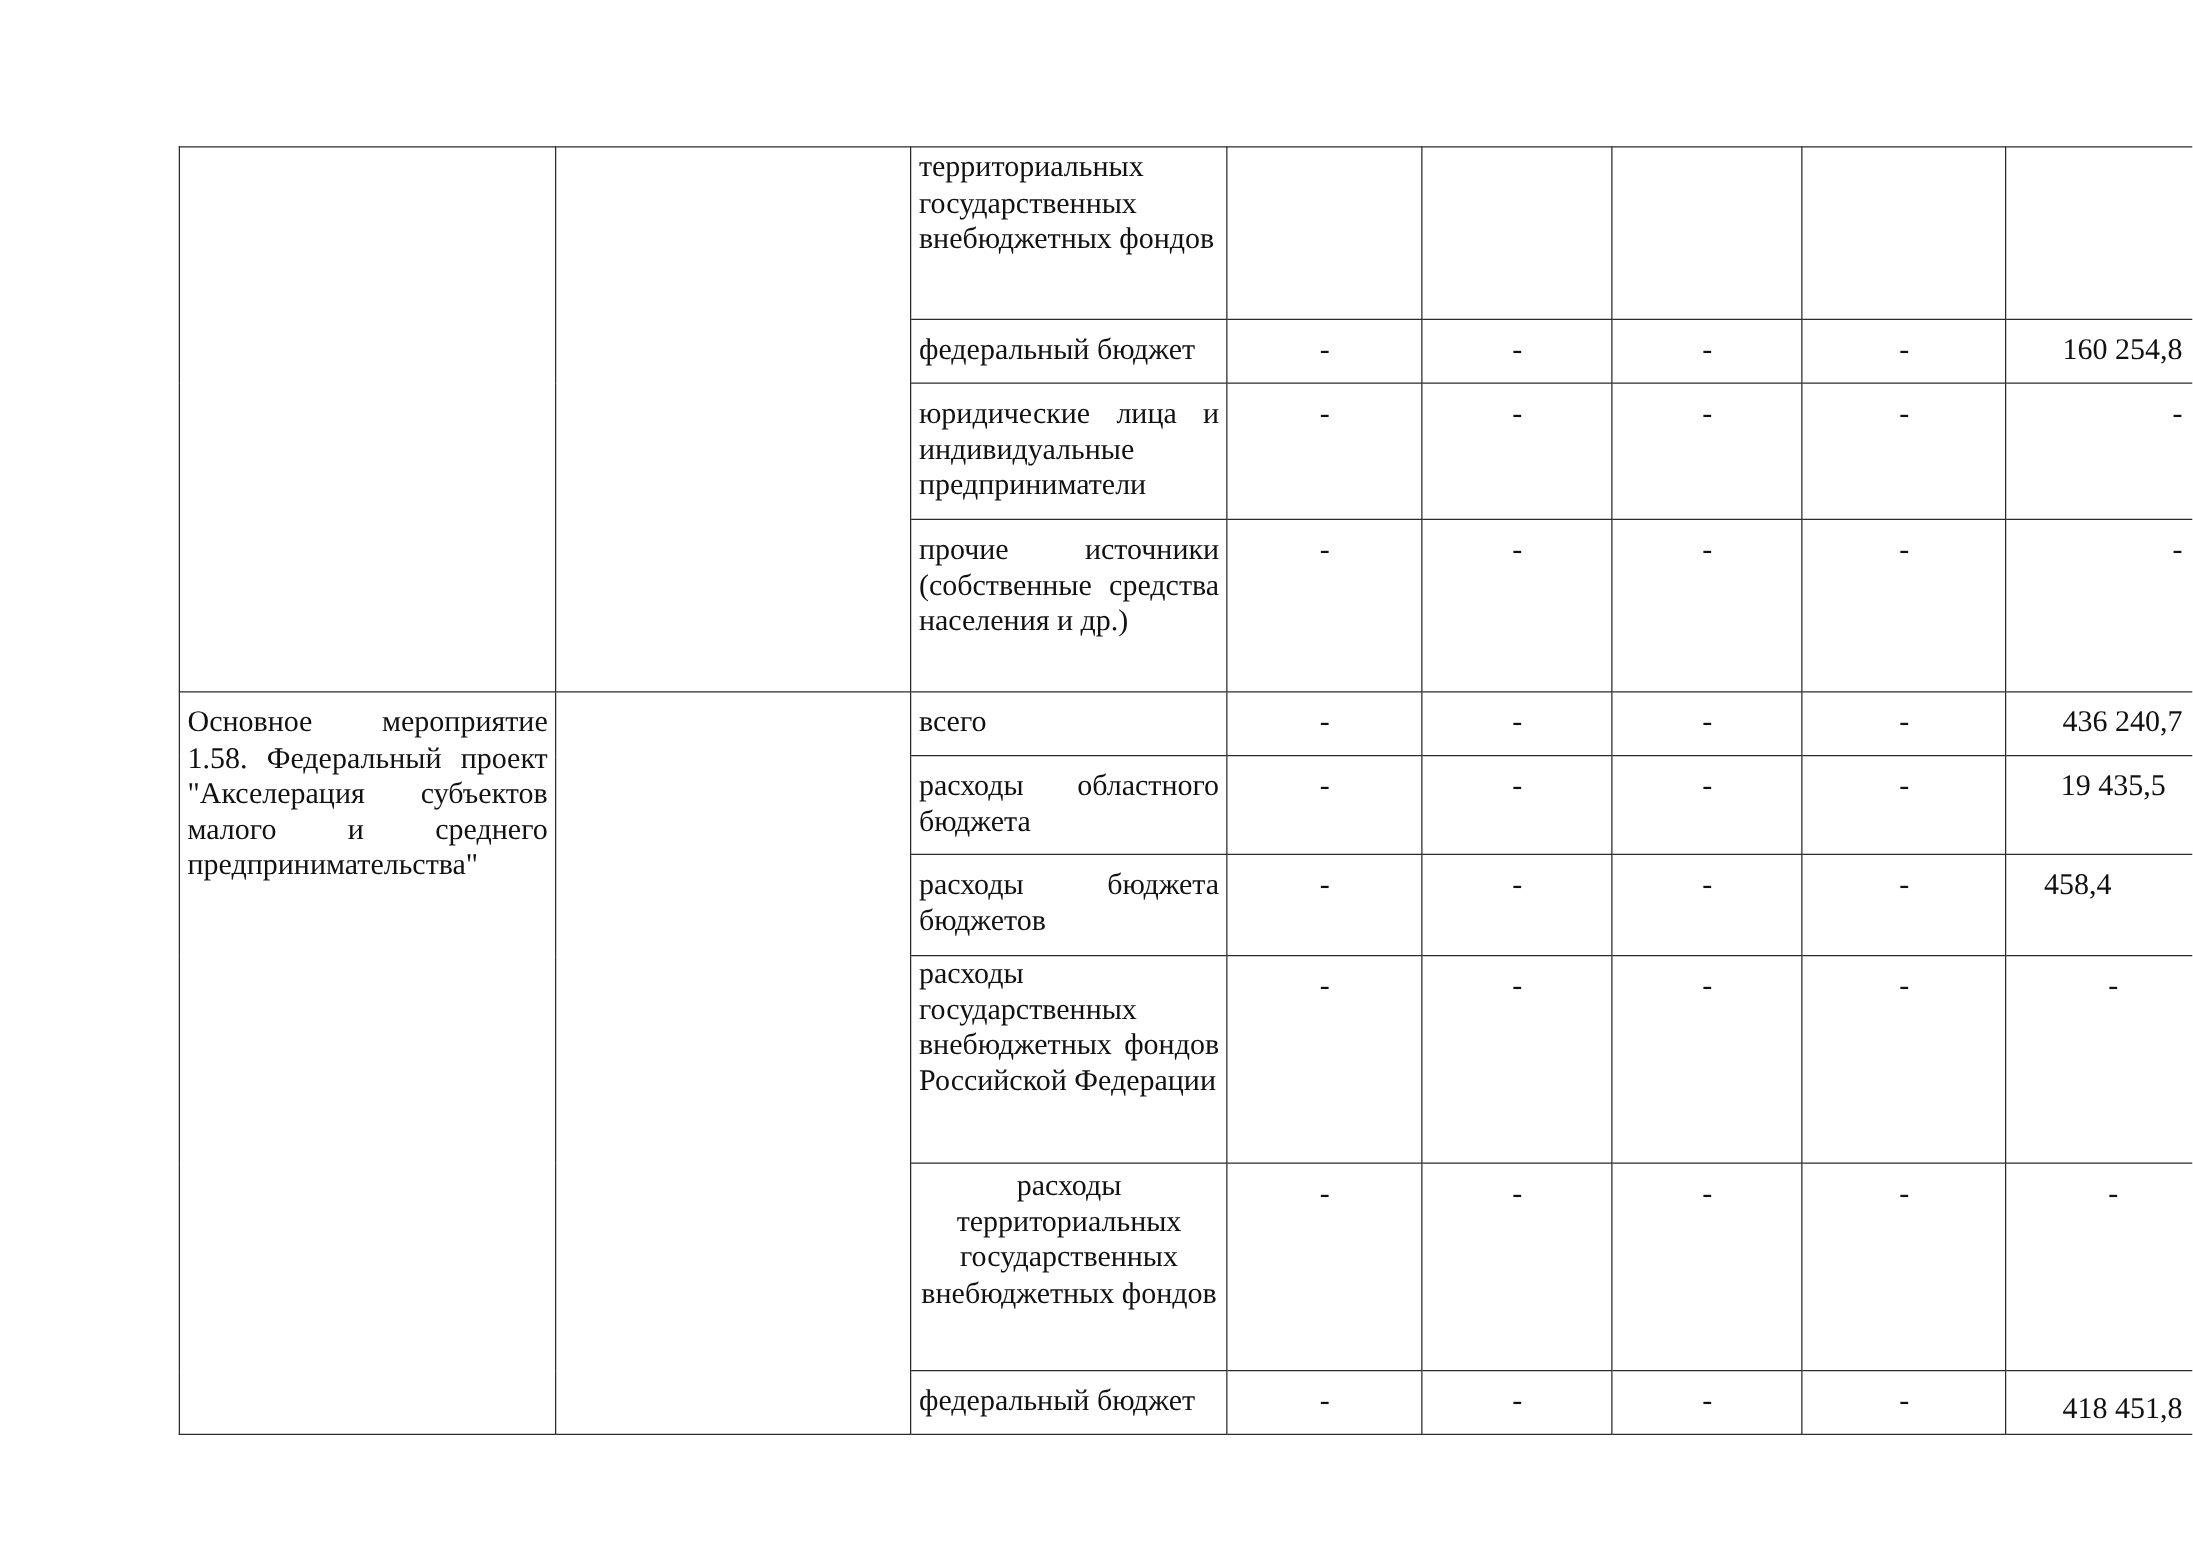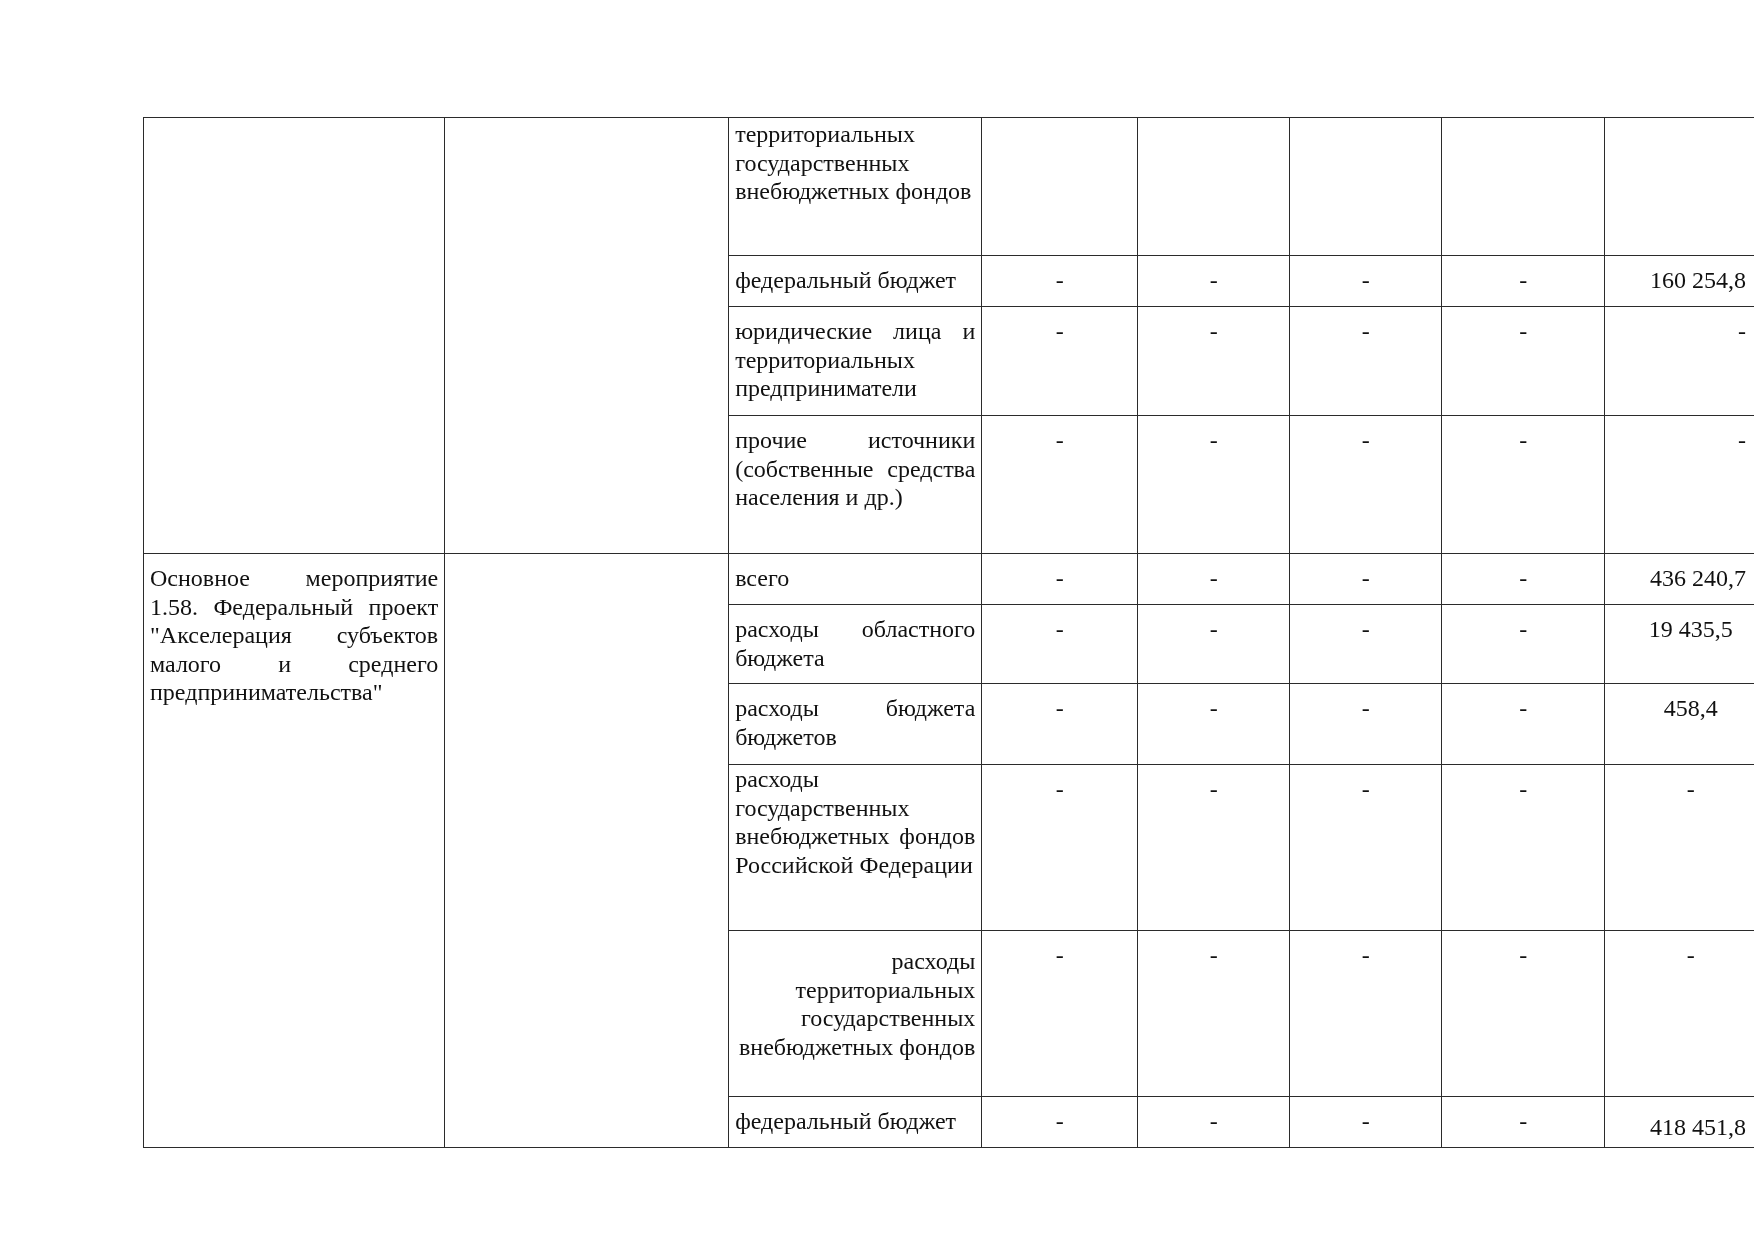--- a/index.html
+++ b/index.html
@@ -87,21 +87,21 @@
       </tr>
       <tr style="height:51px">
         <td class="src" style="padding-top:10px">федеральный бюджет</td>
         <td class="val" style="padding-top:10px">-</td>
         <td class="val" style="padding-top:10px">-</td>
         <td class="val" style="padding-top:10px">-</td>
         <td class="val" style="padding-top:10px">-</td>
         <td class="val last" style="padding-top:10px">160 254,8</td>
       </tr>
       <tr style="height:109px">
-        <td class="src" style="padding-top:10px">юридические лица и территориальных предприниматели</td>
+        <td class="src" style="padding-top:10px">юридические лица и индивидуальные предприниматели</td>
         <td class="val" style="padding-top:10px">-</td>
         <td class="val" style="padding-top:10px">-</td>
         <td class="val" style="padding-top:10px">-</td>
         <td class="val" style="padding-top:10px">-</td>
         <td class="val last" style="padding-top:10px">-</td>
       </tr>
       <tr style="height:138px">
         <td class="src" style="padding-top:10px">прочие источники (собственные средства населения и др.)</td>
         <td class="val" style="padding-top:10px">-</td>
         <td class="val" style="padding-top:10px">-</td>
@@ -127,32 +127,32 @@
         <td class="val" style="padding-top:10px">-</td>
         <td class="val" style="padding-top:10px">-</td>
         <td class="val last" style="padding-top:10px;text-align:center;padding-left:30px">19 435,5</td>
       </tr>
       <tr style="height:81px">
         <td class="src" style="padding-top:10px">расходы бюджета бюджетов</td>
         <td class="val" style="padding-top:10px">-</td>
         <td class="val" style="padding-top:10px">-</td>
         <td class="val" style="padding-top:10px">-</td>
         <td class="val" style="padding-top:10px">-</td>
-        <td class="val last" style="padding-top:10px;text-align:center;padding-left:30px">458,4</td>
+        <td class="val last" style="padding-top:10px;text-align:left;padding-left:30px">458,4</td>
       </tr>
       <tr style="height:166px">
         <td class="src" style="padding-top:0">расходы государственных внебюджетных фондов Российской Федерации</td>
         <td class="val" style="padding-top:10px">-</td>
         <td class="val" style="padding-top:10px">-</td>
         <td class="val" style="padding-top:10px">-</td>
         <td class="val" style="padding-top:10px">-</td>
         <td class="val last" style="padding-top:10px;text-align:center;padding-left:30px">-</td>
       </tr>
       <tr style="height:166px">
-        <td class="src" style="padding-top:16px;text-align:right">расходы территориальных государственных внебюджетных фондов</td>
+        <td class="src" style="padding-top:4px;text-align:center">расходы территориальных государственных внебюджетных фондов</td>
         <td class="val" style="padding-top:10px">-</td>
         <td class="val" style="padding-top:10px">-</td>
         <td class="val" style="padding-top:10px">-</td>
         <td class="val" style="padding-top:10px">-</td>
         <td class="val last" style="padding-top:10px;text-align:center;padding-left:30px">-</td>
       </tr>
       <tr style="height:51px">
         <td class="src" style="padding-top:10px">федеральный бюджет</td>
         <td class="val" style="padding-top:10px">-</td>
         <td class="val" style="padding-top:10px">-</td>

